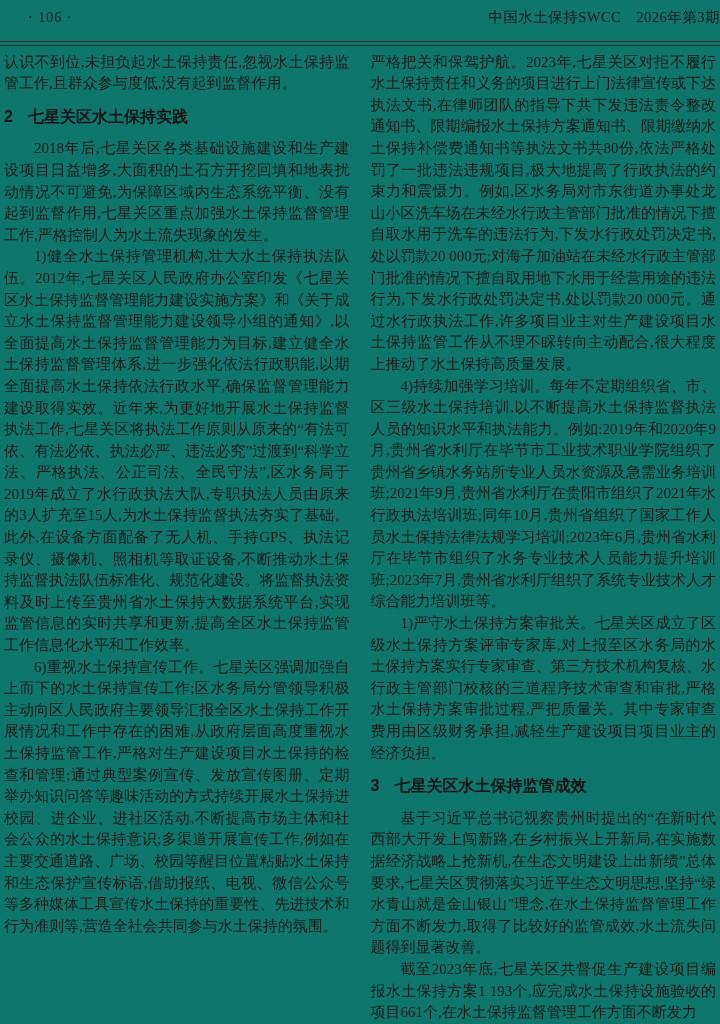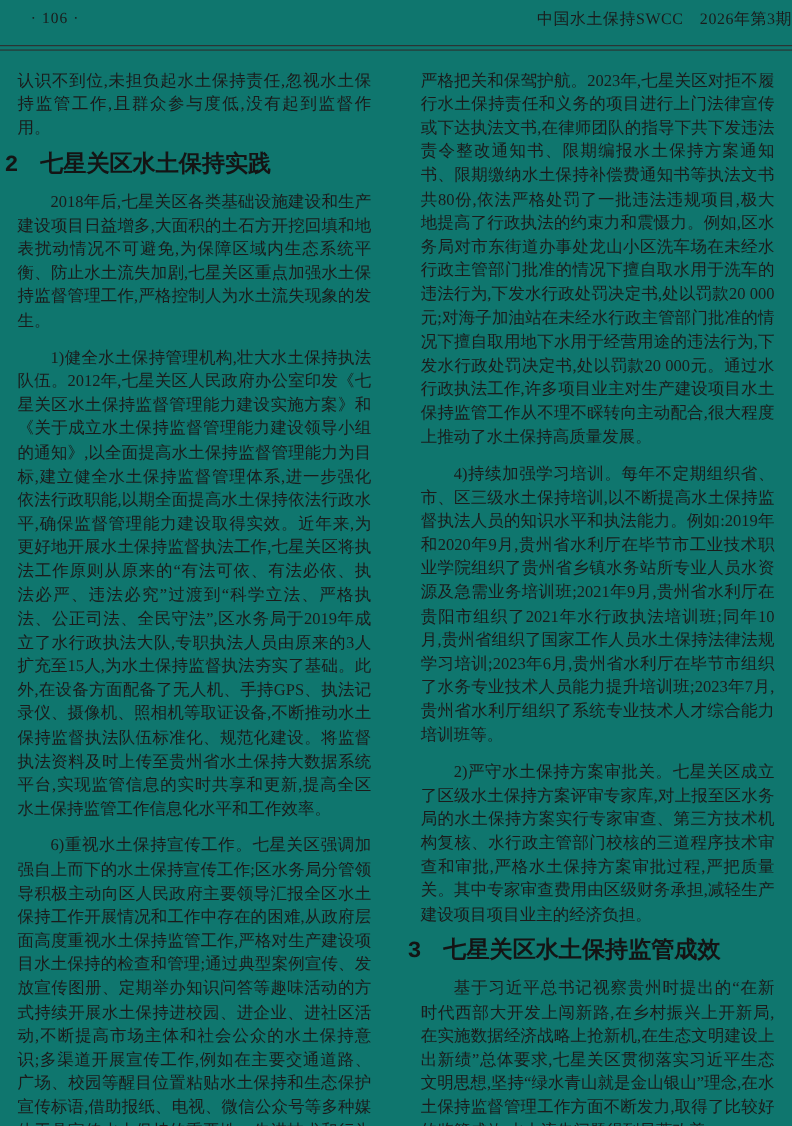--- a/index.html
+++ b/index.html
@@ -45,27 +45,27 @@
     height: 982px;
     overflow: hidden;
   }
   .col {
     width: 347px;
     font-size: 15px;
     line-height: 21.6px;
     text-align: justify;
   }
   .col p {
-    margin: 12px;
+    margin: 0;
     text-indent: 2em;
   }
   .col p.noindent { text-indent: 0; }
   h2.sec {
-    font-family: Liberation Mono, monospace;
-    font-size: 21px;
+    font-family: Liberation Sans, sans-serif;
+    font-size: 16px;
     font-weight: bold;
     color: #141414;
     margin: 11px 0 11px 0;
     line-height: 21.6px;
   }
   h2.sec .sect { margin-left: 0.95em; }
 </style>
 </head>
 <body>
 
@@ -78,29 +78,29 @@
 
   <div class="rule"></div>
 
   <main class="columns">
 
     <section class="col">
       <p class="noindent">认识不到位,未担负起水土保持责任,忽视水土保持监管工作,且群众参与度低,没有起到监督作用。</p>
       <h2 class="sec">
         <span>2</span><span class="sect">七星关区水土保持实践</span>
       </h2>
-      <p>2018年后,七星关区各类基础设施建设和生产建设项目日益增多,大面积的土石方开挖回填和地表扰动情况不可避免,为保障区域内生态系统平衡、防止水土流失加剧,七星关区重点加强水土保持监督管理工作,严格控制人为水土流失现象的发生。</p>
+      <p>2018年后,七星关区各类基础设施建设和生产建设项目日益增多,大面积的土石方开挖回填和地表扰动情况不可避免,为保障区域内生态系统平衡、没有起到监督作用,七星关区重点加强水土保持监督管理工作,严格控制人为水土流失现象的发生。</p>
       <p>1)健全水土保持管理机构,壮大水土保持执法队伍。2012年,七星关区人民政府办公室印发《七星关区水土保持监督管理能力建设实施方案》和《关于成立水土保持监督管理能力建设领导小组的通知》,以全面提高水土保持监督管理能力为目标,建立健全水土保持监督管理体系,进一步强化依法行政职能,以期全面提高水土保持依法行政水平,确保监督管理能力建设取得实效。近年来,为更好地开展水土保持监督执法工作,七星关区将执法工作原则从原来的“有法可依、有法必依、执法必严、违法必究”过渡到“科学立法、严格执法、公正司法、全民守法”,区水务局于2019年成立了水行政执法大队,专职执法人员由原来的3人扩充至15人,为水土保持监督执法夯实了基础。此外,在设备方面配备了无人机、手持GPS、执法记录仪、摄像机、照相机等取证设备,不断推动水土保持监督执法队伍标准化、规范化建设。将监督执法资料及时上传至贵州省水土保持大数据系统平台,实现监管信息的实时共享和更新,提高全区水土保持监管工作信息化水平和工作效率。</p>
       <p>6)重视水土保持宣传工作。七星关区强调加强自上而下的水土保持宣传工作;区水务局分管领导积极主动向区人民政府主要领导汇报全区水土保持工作开展情况和工作中存在的困难,从政府层面高度重视水土保持监管工作,严格对生产建设项目水土保持的检查和管理;通过典型案例宣传、发放宣传图册、定期举办知识问答等趣味活动的方式持续开展水土保持进校园、进企业、进社区活动,不断提高市场主体和社会公众的水土保持意识;多渠道开展宣传工作,例如在主要交通道路、广场、校园等醒目位置粘贴水土保持和生态保护宣传标语,借助报纸、电视、微信公众号等多种媒体工具宣传水土保持的重要性、先进技术和行为准则等,营造全社会共同参与水土保持的氛围。</p>
     </section>
 
     <section class="col">
       <p class="noindent">严格把关和保驾护航。2023年,七星关区对拒不履行水土保持责任和义务的项目进行上门法律宣传或下达执法文书,在律师团队的指导下共下发违法责令整改通知书、限期编报水土保持方案通知书、限期缴纳水土保持补偿费通知书等执法文书共80份,依法严格处罚了一批违法违规项目,极大地提高了行政执法的约束力和震慑力。例如,区水务局对市东街道办事处龙山小区洗车场在未经水行政主管部门批准的情况下擅自取水用于洗车的违法行为,下发水行政处罚决定书,处以罚款20 000元;对海子加油站在未经水行政主管部门批准的情况下擅自取用地下水用于经营用途的违法行为,下发水行政处罚决定书,处以罚款20 000元。通过水行政执法工作,许多项目业主对生产建设项目水土保持监管工作从不理不睬转向主动配合,很大程度上推动了水土保持高质量发展。</p>
       <p>4)持续加强学习培训。每年不定期组织省、市、区三级水土保持培训,以不断提高水土保持监督执法人员的知识水平和执法能力。例如:2019年和2020年9月,贵州省水利厅在毕节市工业技术职业学院组织了贵州省乡镇水务站所专业人员水资源及急需业务培训班;2021年9月,贵州省水利厅在贵阳市组织了2021年水行政执法培训班;同年10月,贵州省组织了国家工作人员水土保持法律法规学习培训;2023年6月,贵州省水利厅在毕节市组织了水务专业技术人员能力提升培训班;2023年7月,贵州省水利厅组织了系统专业技术人才综合能力培训班等。</p>
-      <p>2)严守水土保持方案审批关。七星关区成立了区级水土保持方案评审专家库,对上报至区水务局的水土保持方案实行专家审查、第三方技术机构复核、水行政主管部门校核的三道程序技术审查和审批,严格水土保持方案审批过程,严把质量关。其中专家审查费用由区级财务承担,减轻生产建设项目项目业主的经济负担。</p>
+      <p>1)严守水土保持方案审批关。七星关区成立了区级水土保持方案评审专家库,对上报至区水务局的水土保持方案实行专家审查、第三方技术机构复核、水行政主管部门校核的三道程序技术审查和审批,严格水土保持方案审批过程,严把质量关。其中专家审查费用由区级财务承担,减轻生产建设项目项目业主的经济负担。</p>
       <h2 class="sec">
         <span>3</span><span class="sect">七星关区水土保持监管成效</span>
       </h2>
       <p>基于习近平总书记视察贵州时提出的“在新时代西部大开发上闯新路,在乡村振兴上开新局,在实施数据经济战略上抢新机,在生态文明建设上出新绩”总体要求,七星关区贯彻落实习近平生态文明思想,坚持“绿水青山就是金山银山”理念,在水土保持监督管理工作方面不断发力,取得了比较好的监管成效,水土流失问题得到显著改善。</p>
       <p>截至2023年底,七星关区共督促生产建设项目编报水土保持方案1 193个,应完成水土保持设施验收的项目661个,在水土保持监督管理工作方面不断发力</p>
     </section>
 
   </main>
 </div>
 

